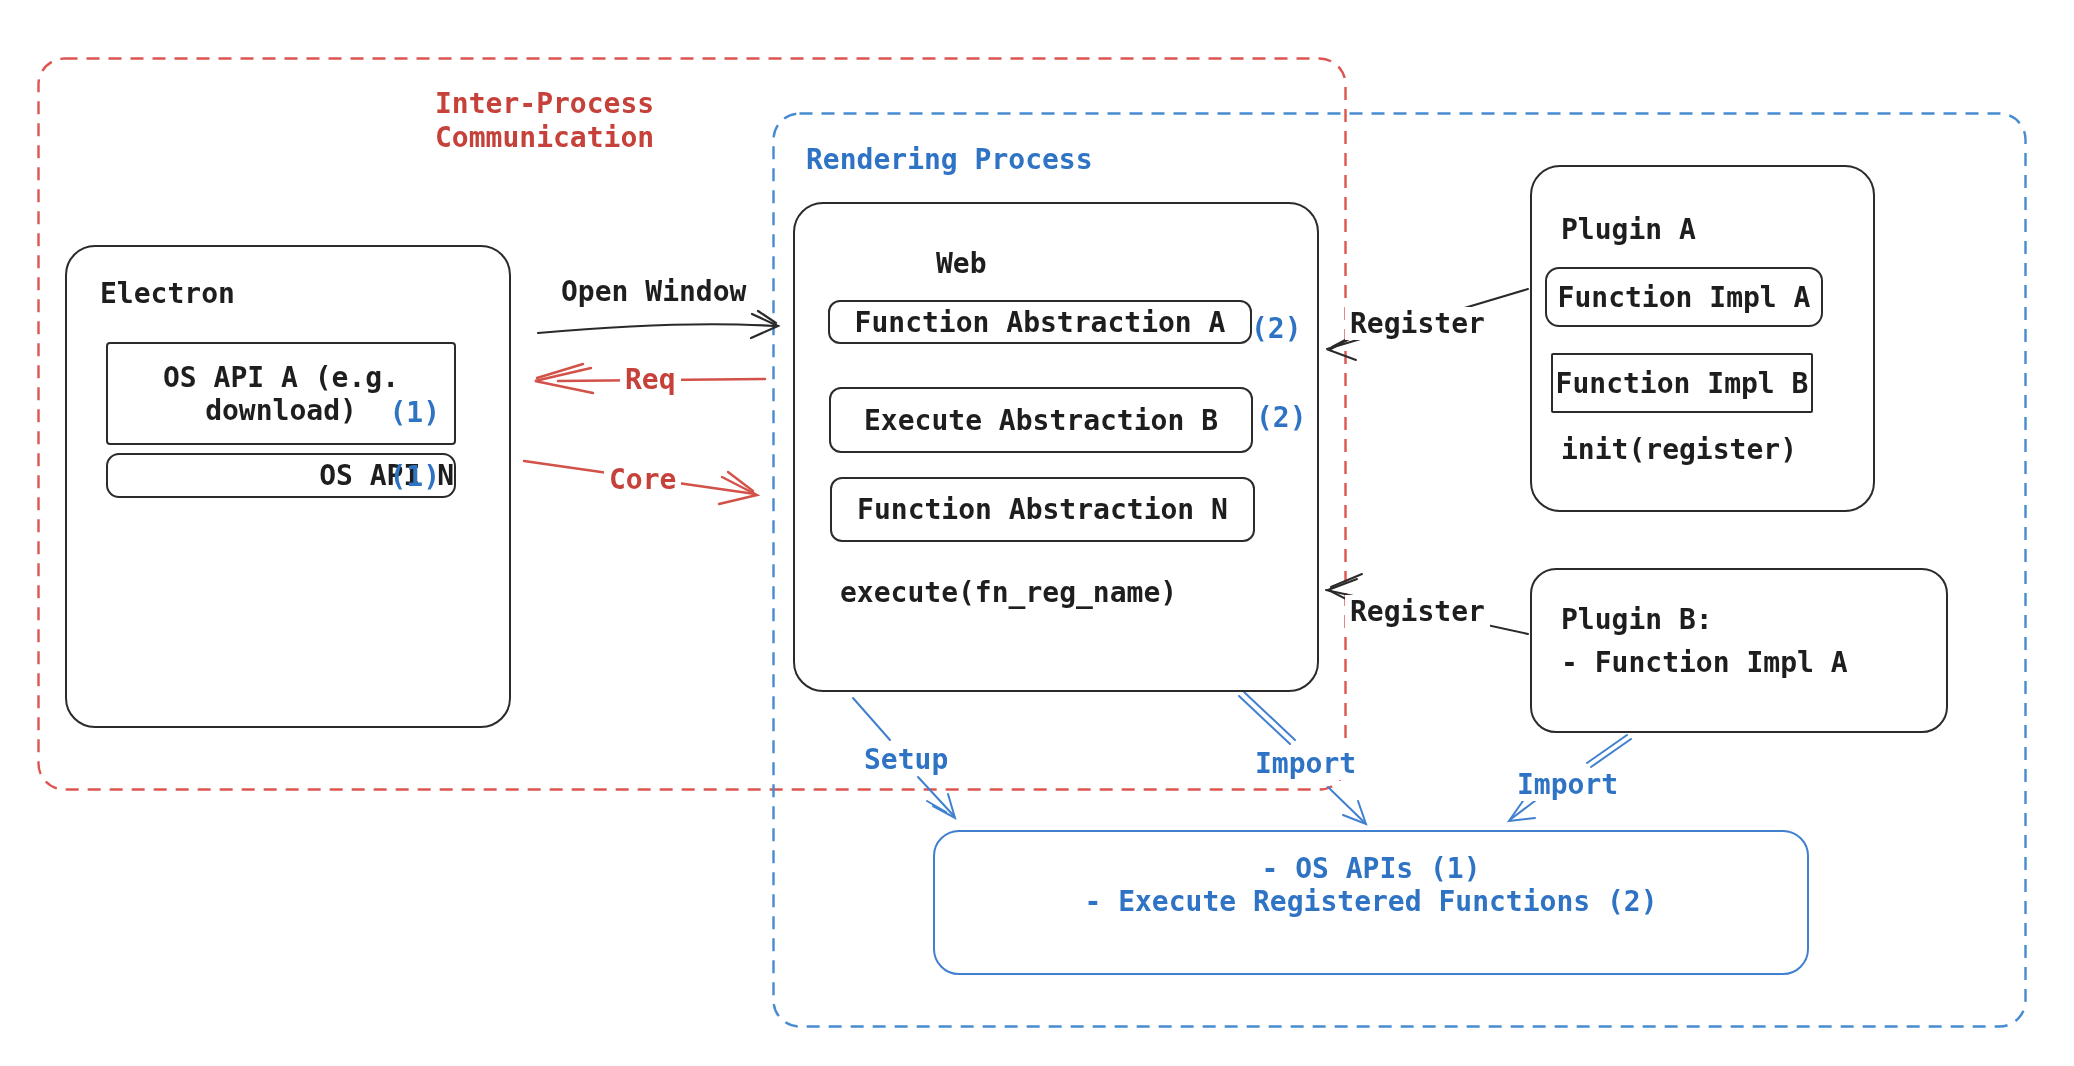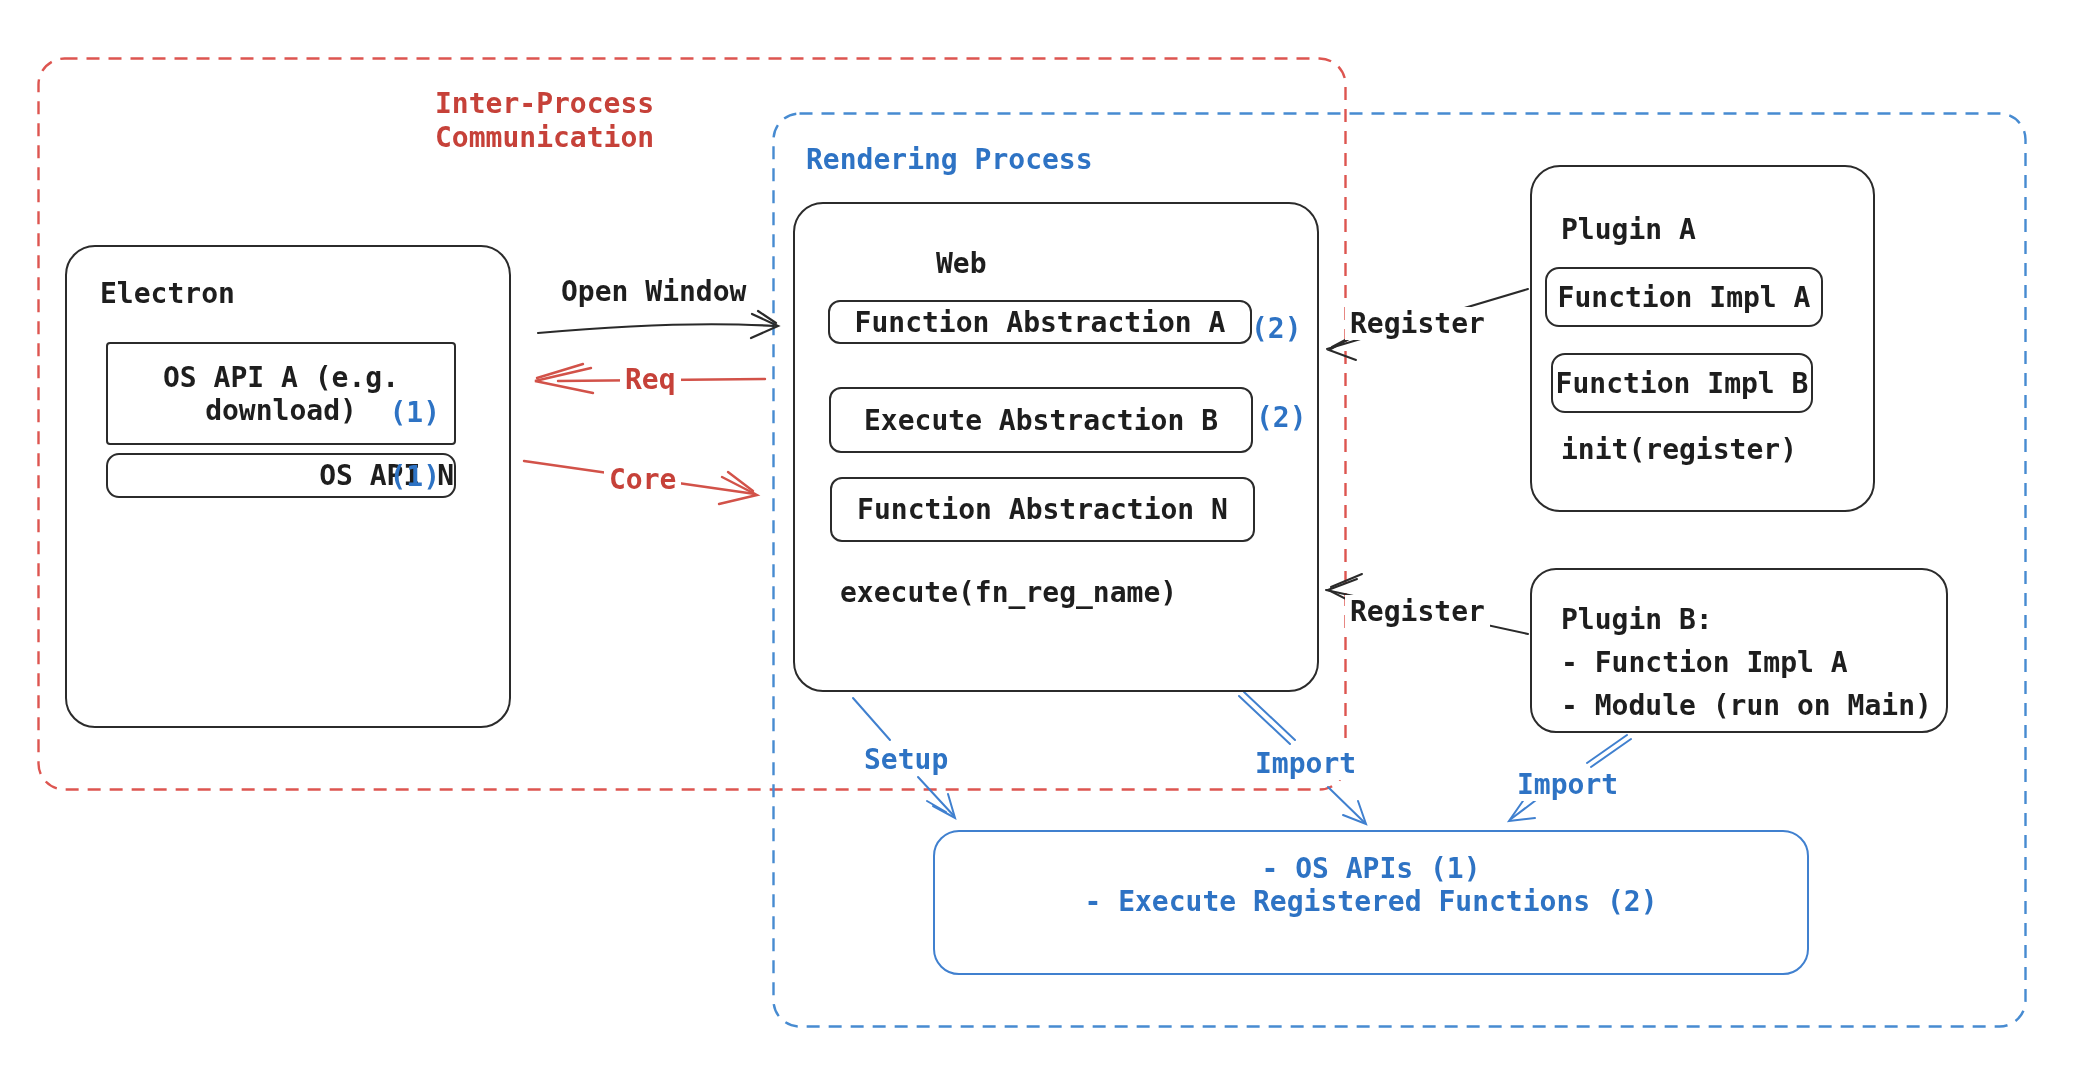--- a/index.html
+++ b/index.html
@@ -36,21 +36,21 @@
   #fa-b-box{left:821px;top:387px;width:424px;height:66px;border-radius:12px;}
   #fa-n-box{left:822px;top:477px;width:425px;height:65px;border-radius:12px;}
   #fa-a-badge{left:1243px;top:312px;}
   #fa-b-badge{left:1248px;top:401px;}
   #execute-label{left:832px;top:576px;}
 
   
   #plugin-a-box{left:1522px;top:165px;width:345px;height:347px;border-radius:30px;}
   #plugin-a-title{left:1553px;top:213px;}
   #impl-a-box{left:1537px;top:267px;width:278px;height:60px;border-radius:14px;}
-  #impl-b-box{left:1543px;top:353px;width:262px;height:60px;border-radius:14px;}
+  #impl-b-box{left:1543px;top:353px;width:262px;height:60px;border-radius:2px;}
   #init-label{left:1553px;top:433px;}
 
   
   #plugin-b-box{left:1522px;top:568px;width:418px;height:165px;border-radius:26px;}
   #plugin-b-text{left:1553px;top:598px;line-height:43px;z-index:3;}
 
   
   #core-box{left:925px;top:830px;width:876px;height:145px;border-radius:26px;border:2.2px solid #4080cf;}
   #core-text{left:925px;top:852px;width:876px;text-align:center;color:#2e73c4;z-index:3;}
 
@@ -163,21 +163,20 @@
   </div>
   <div class="box center-flex" id="impl-b-box">
     <div>Function Impl B</div>
   </div>
   <div class="label" id="init-label">init(register)</div>
 
   <div class="box" id="plugin-b-box"></div>
   <div class="abs" id="plugin-b-text">
     <div>Plugin B:</div>
     <div>- Function Impl A</div>
-    <div>- Module (run on Main)</div>
   </div>
 
   <div class="box" id="core-box"></div>
   <div class="abs" id="core-text">
     <div>- OS APIs (1)</div>
     <div>- Execute Registered Functions (2)</div>
   </div>
 
   <div class="label" id="open-window-label">Open Window</div>
   <div class="label onwhite" id="req-label">Req</div>

